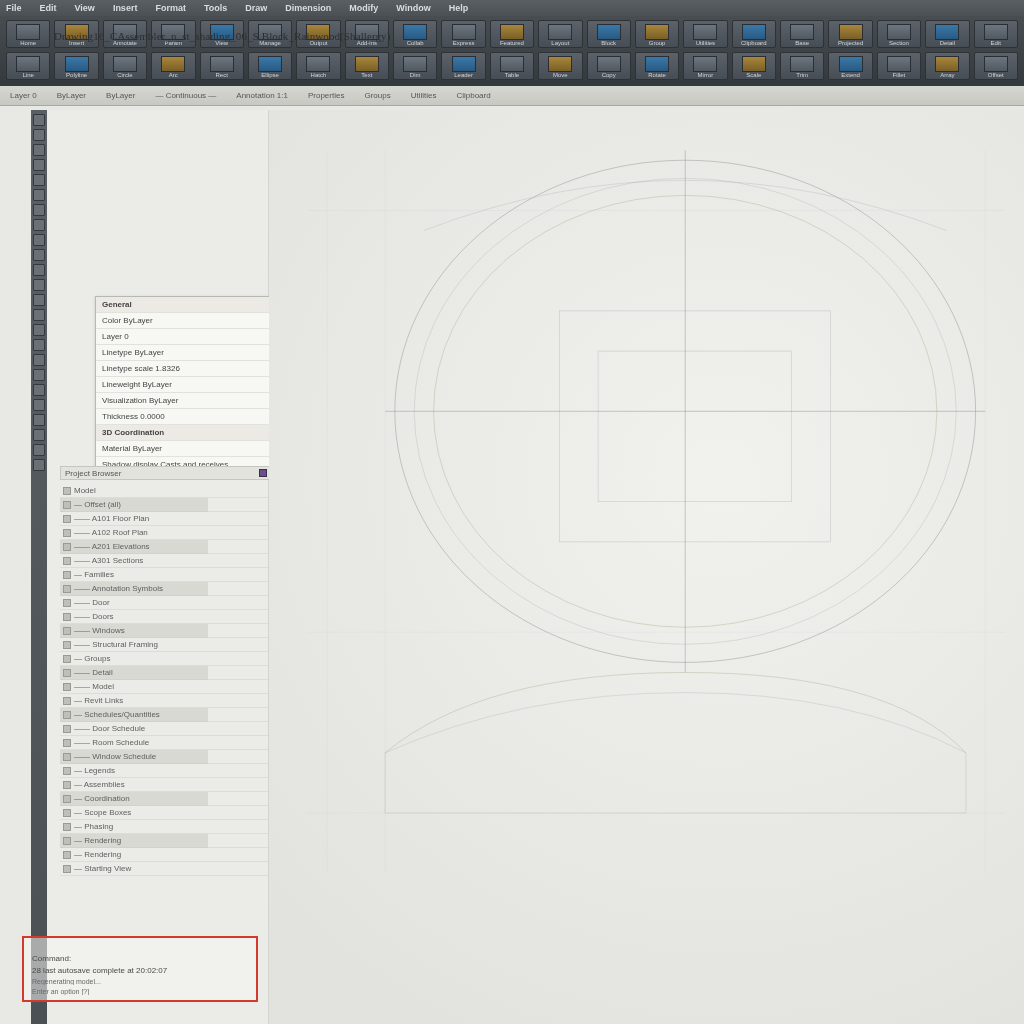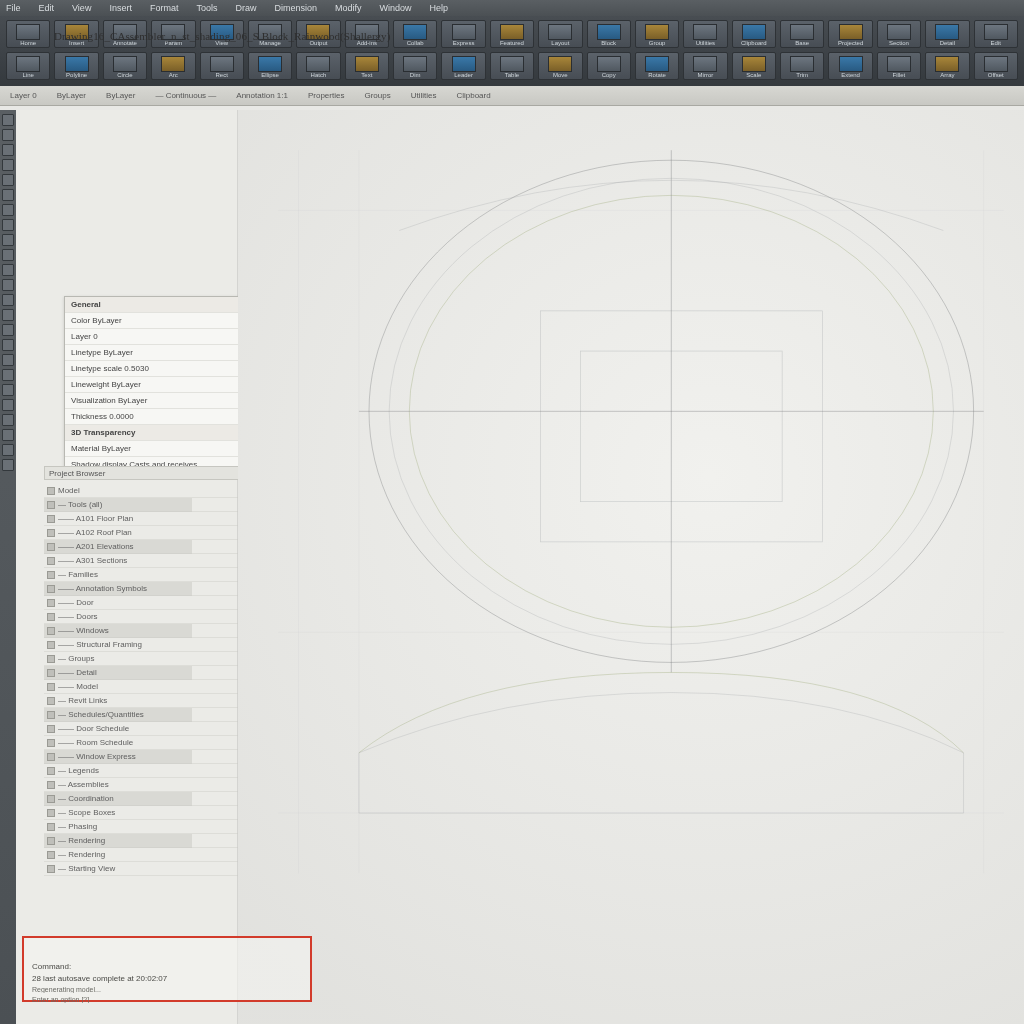--- a/index.html
+++ b/index.html
@@ -12,21 +12,21 @@
     position: relative;
   }
   
   .menubar {
     height: 16px;
     background: linear-gradient(#5a5f63,#4b5054);
     display: flex; align-items: center;
     padding: 0 6px; gap: 18px;
     color: #d9dde0; font-size: 9px;
   }
-  .menubar span { cursor: default; }
+  .menubar span { cursor: default; font-weight: bold; }
   
   .ribbon {
     background: linear-gradient(#484d52,#3c4146 60%,#34393d);
     padding: 4px 6px 6px 6px;
   }
   .ribbon-row { display:flex; gap:4px; margin-bottom:4px; }
   .ribbon-row:last-child{margin-bottom:0;}
   .rib-btn {
     width: 46px; height: 28px;
     background: linear-gradient(#5b626a,#474d54);
@@ -48,20 +48,21 @@
     height: 20px;
     background: linear-gradient(#d7d7d2,#c8c8c3);
     border-bottom: 1px solid #a8a8a2;
     display:flex; align-items:center; gap:20px;
     padding:0 10px; color:#555; font-size:8px;
   }
   
   .workspace {
     position:absolute; top:110px; left:0; right:0; bottom:0;
     display:flex;
+    padding-left:31px;
   }
   .tool-rail{
     width:16px; background:linear-gradient(#5a5f63,#4b5054);
     display:flex; flex-direction:column; gap:3px; padding:4px 2px;
   }
   .tool-rail .tool{
     width:12px; height:12px; background:#6a7076; border:1px solid #33383c;
     border-radius:1px;
   }
   .left-col{
@@ -94,21 +95,21 @@
     box-shadow:0 1px 3px rgba(0,0,0,0.15);
     font-size:8px; color:#444;
   }
   .panel .row{
     padding:3px 6px; border-bottom:1px solid #e2e2dd;
     white-space:nowrap; overflow:hidden; text-overflow:ellipsis;
   }
   .panel .row.head{ background:#eceae5; font-weight:600; }
   
   .browser{
-    position:absolute; top:356px; left:28px;
+    position:absolute; top:356px; left:13px;
     width:212px; bottom:90px; overflow:hidden;
     font-size:8px; color:#555;
   }
   .browser .hdr{
     height:14px; background:#e3e3de; border:1px solid #c6c6c0;
     display:flex;align-items:center;justify-content:space-between;
     padding:0 4px; margin-bottom:4px;
   }
   .browser .hdr .sq{width:8px;height:8px;background:#6a4f8a;border:1px solid #3d2d55;}
   .browser .node{
@@ -120,24 +121,24 @@
   .browser .node::before{
     content:""; position:absolute; left:3px; top:3px;
     width:6px;height:6px;background:#bfbfba;border:1px solid #9a9a94;
   }
   .browser .node.bar{
     background:linear-gradient(to right,#d9d9d4 70%,transparent 70%);
   }
   
   .cmdbox{
     position:absolute; left:22px; bottom:22px;
-    width:290px; height:66px;
+    width:236px; height:66px;
     border:2px solid #d23b2b;
     background:rgba(245,245,242,0.55);
-    padding:24px 8px; font-size:8px; color:#4a4a46;
+    padding:16px 8px; font-size:8px; color:#4a4a46;
   }
   .cmdbox .ln{ margin-bottom:3px; white-space:nowrap; overflow:hidden; text-overflow:ellipsis;}
   .cmdbox .ln.small{font-size:7px; color:#6a6a64;}
   
   svg.drawing{
     position:absolute; inset:0; width:100%; height:100%;
   }
   svg.drawing line, svg.drawing circle, svg.drawing ellipse, svg.drawing path, svg.drawing rect{
     stroke:#9aa0a4; stroke-width:0.6; fill:none; opacity:0.45;
   }
@@ -254,55 +255,55 @@
       <div class="tool"></div>
     </div>
 
   <div class="left-col">
 
     <div class="panel" id="prop-panel">
         <div class="row head">General</div>
         <div class="row">Color                ByLayer</div>
         <div class="row">Layer                0</div>
         <div class="row">Linetype           ByLayer</div>
-        <div class="row">Linetype scale   0.5030</div>
+        <div class="row">Linetype scale   1.8326</div>
         <div class="row">Lineweight        ByLayer</div>
         <div class="row">Visualization    ByLayer</div>
         <div class="row">Thickness          0.0000</div>
-        <div class="row head">3D Transparency</div>
+        <div class="row head">3D Coordination</div>
         <div class="row">Material            ByLayer</div>
         <div class="row">Shadow display  Casts and receives</div>
       </div>
 
     <div class="browser">
       <div class="hdr">
         <span>Project Browser</span>
         <span class="sq"></span>
       </div>
       <div id="browser-body">
           <div class="node">Model</div>
-          <div class="node bar">— Tools (all)</div>
+          <div class="node bar">— Offset (all)</div>
           <div class="node">—— A101 Floor Plan</div>
           <div class="node">—— A102 Roof Plan</div>
           <div class="node bar">—— A201 Elevations</div>
           <div class="node">—— A301 Sections</div>
           <div class="node">— Families</div>
           <div class="node bar">—— Annotation Symbols</div>
           <div class="node">—— Door</div>
           <div class="node">—— Doors</div>
           <div class="node bar">—— Windows</div>
           <div class="node">—— Structural Framing</div>
           <div class="node">— Groups</div>
           <div class="node bar">—— Detail</div>
           <div class="node">—— Model</div>
           <div class="node">— Revit Links</div>
           <div class="node bar">— Schedules/Quantities</div>
           <div class="node">—— Door Schedule</div>
           <div class="node">—— Room Schedule</div>
-          <div class="node bar">—— Window Express</div>
+          <div class="node bar">—— Window Schedule</div>
           <div class="node">— Legends</div>
           <div class="node">— Assemblies</div>
           <div class="node bar">— Coordination</div>
           <div class="node">— Scope Boxes</div>
           <div class="node">— Phasing</div>
           <div class="node bar">— Rendering</div>
           <div class="node">— Rendering</div>
           <div class="node">— Starting View</div>
         </div>
     </div>

